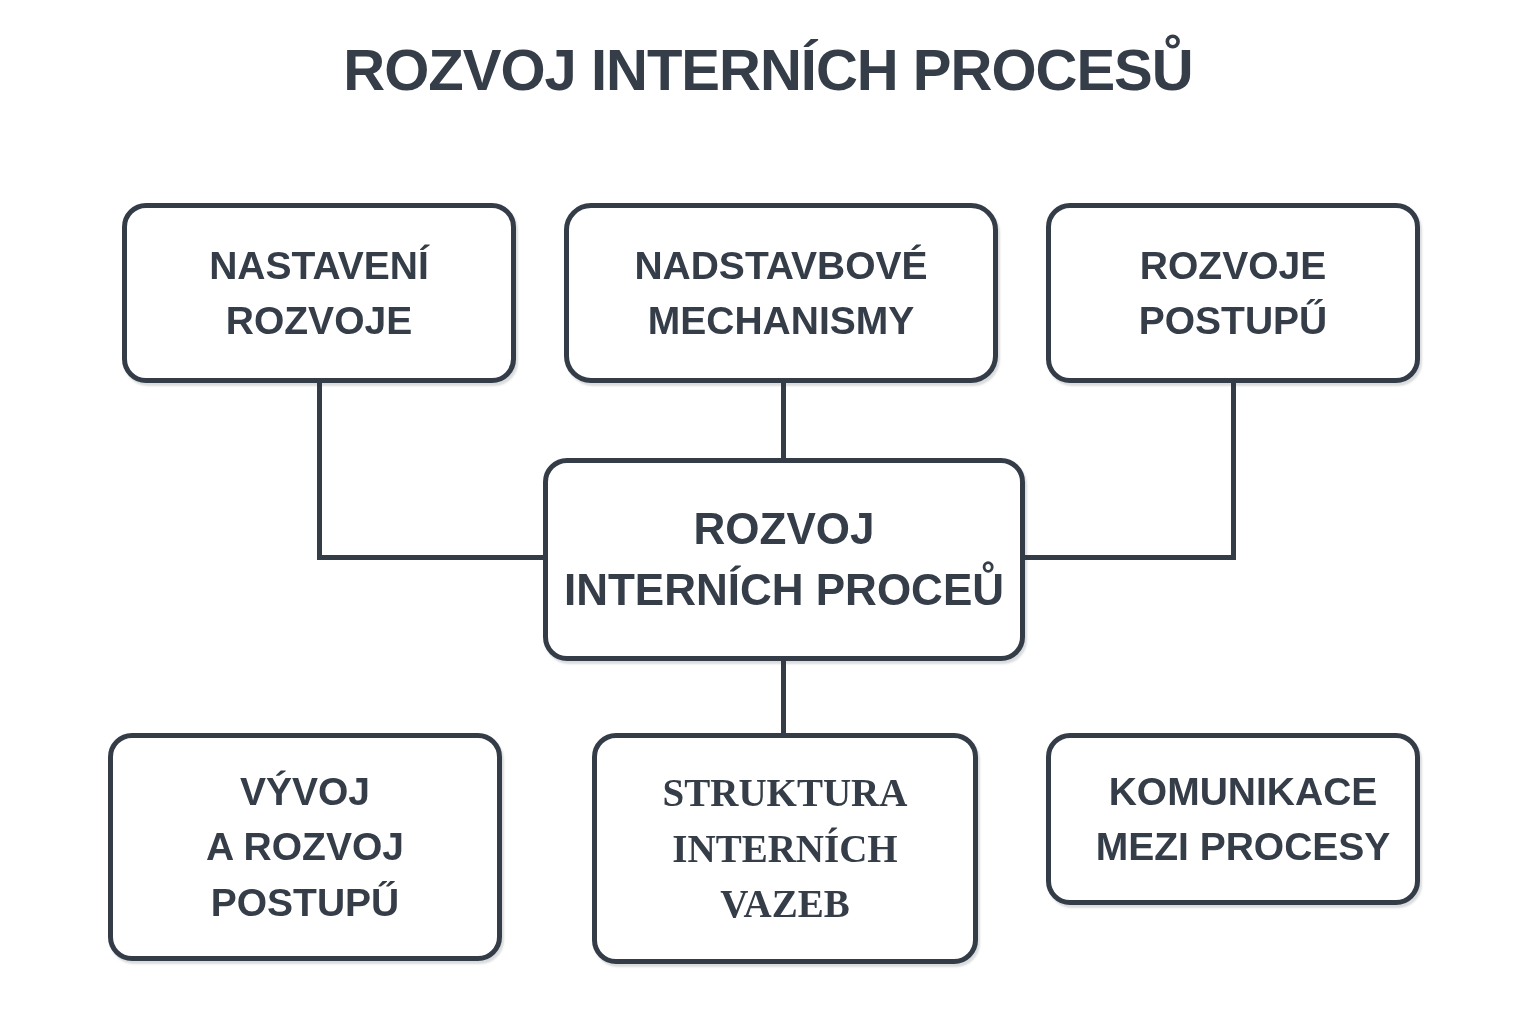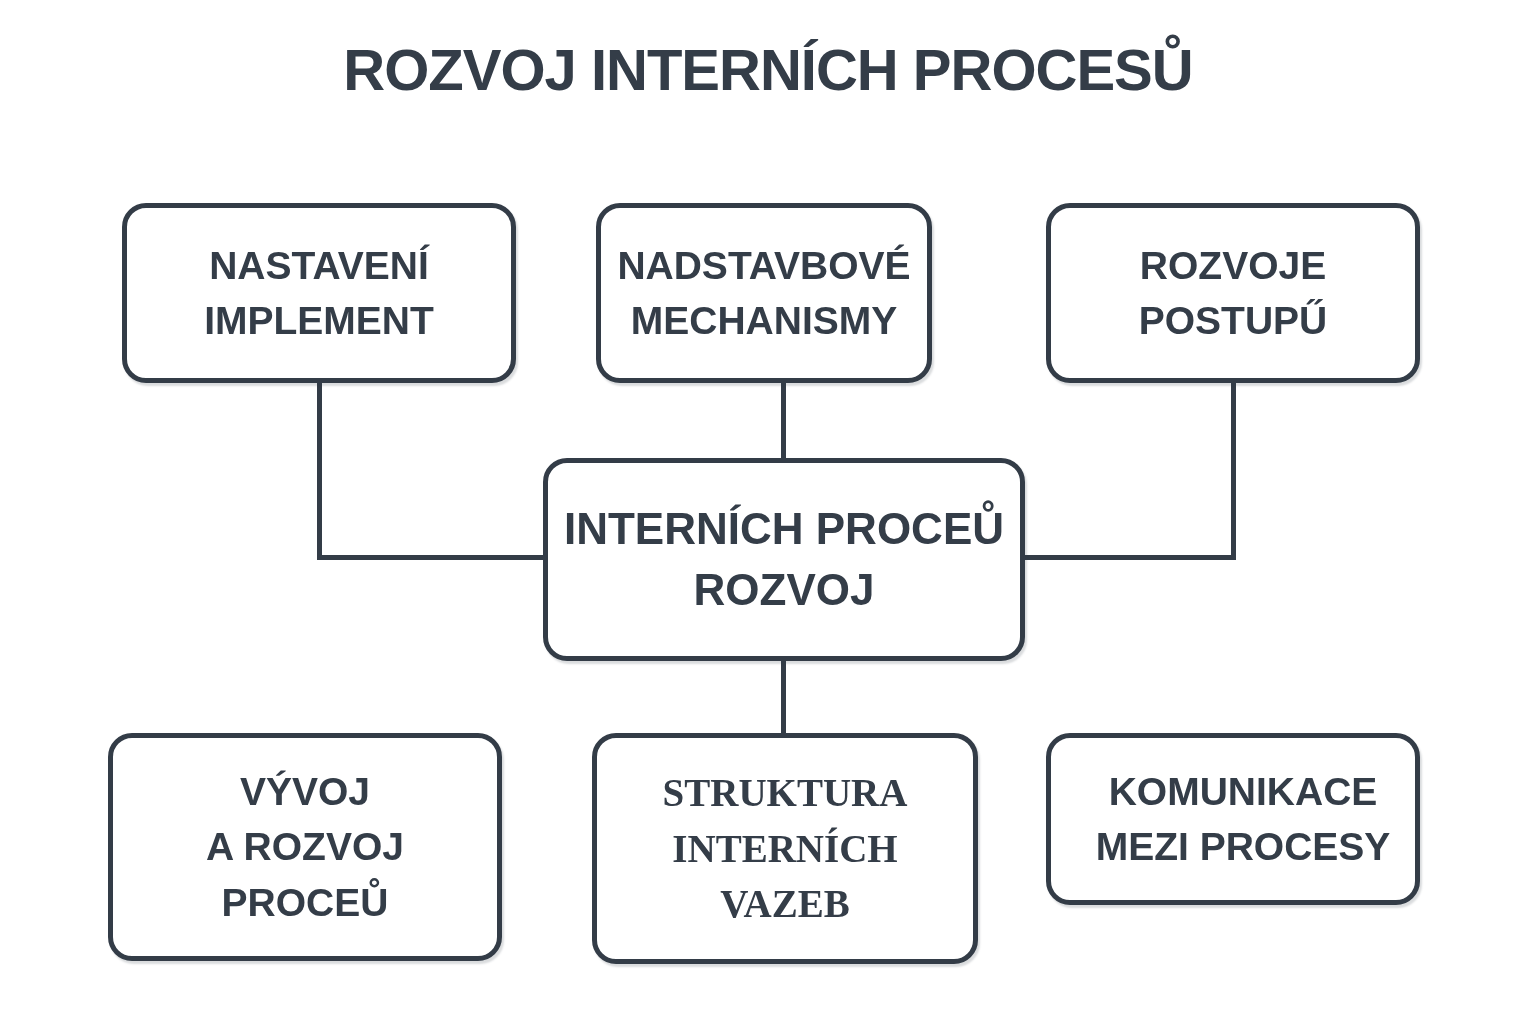--- a/index.html
+++ b/index.html
@@ -40,21 +40,21 @@
     font-weight: bold;
     font-stretch: condensed;
     font-size: 39px;
     line-height: 1.42;
     letter-spacing: 0px;
   }
   .node .lines span { display: block; }
   .node-center .lines { font-size: 44px; line-height: 1.38; }
 
   .box-top-left      { left: 122px;  top: 203px; width: 394px; height: 180px; justify-content: center; }
-  .box-top-center    { left: 596px;  top: 203px; width: 336px; height: 180px; }
+  .box-top-center    { left: 564px;  top: 203px; width: 434px; height: 180px; border-radius: 27px; }
   .box-top-right     { left: 1046px; top: 203px; width: 374px; height: 180px; }
   .box-center        { left: 543px;  top: 458px; width: 482px; height: 203px; }
   .box-bottom-left   { left: 108px;  top: 733px; width: 394px; height: 228px; }
   .box-bottom-center { left: 592px;  top: 733px; width: 386px; height: 231px; font-family: Liberation Serif, serif; }
   .box-bottom-right  { left: 1046px; top: 733px; width: 374px; height: 172px; padding-left: 20px; }
 
   .conn {
     position: absolute;
     background: #333C47;
     z-index: 1;
@@ -76,49 +76,49 @@
   <div class="conn conn-left-v"></div>
   <div class="conn conn-left-h"></div>
   <div class="conn conn-topcenter-v"></div>
   <div class="conn conn-right-v"></div>
   <div class="conn conn-right-h"></div>
   <div class="conn conn-bottom-v"></div>
 
   <div class="node box-top-left">
     <div class="lines">
       <span>NASTAVENÍ</span>
-      <span>IMPLEMENT</span>
+      <span>ROZVOJE</span>
     </div>
   </div>
 
   <div class="node box-top-center">
     <div class="lines">
       <span>NADSTAVBOVÉ</span>
       <span>MECHANISMY</span>
     </div>
   </div>
 
   <div class="node box-top-right">
     <div class="lines">
       <span>ROZVOJE POSTUPŰ</span>
     </div>
   </div>
 
   <div class="node node-center box-center">
     <div class="lines">
+      <span>ROZVOJ</span>
       <span>INTERNÍCH PROCEŮ</span>
-      <span>ROZVOJ</span>
     </div>
   </div>
 
   <div class="node box-bottom-left">
     <div class="lines">
       <span>VÝVOJ</span>
       <span>A ROZVOJ</span>
-      <span>PROCEŮ</span>
+      <span>POSTUPŰ</span>
     </div>
   </div>
 
   <div class="node box-bottom-center">
     <div class="lines">
       <span>STRUKTURA</span>
       <span>INTERNÍCH</span>
       <span>VAZEB</span>
     </div>
   </div>

